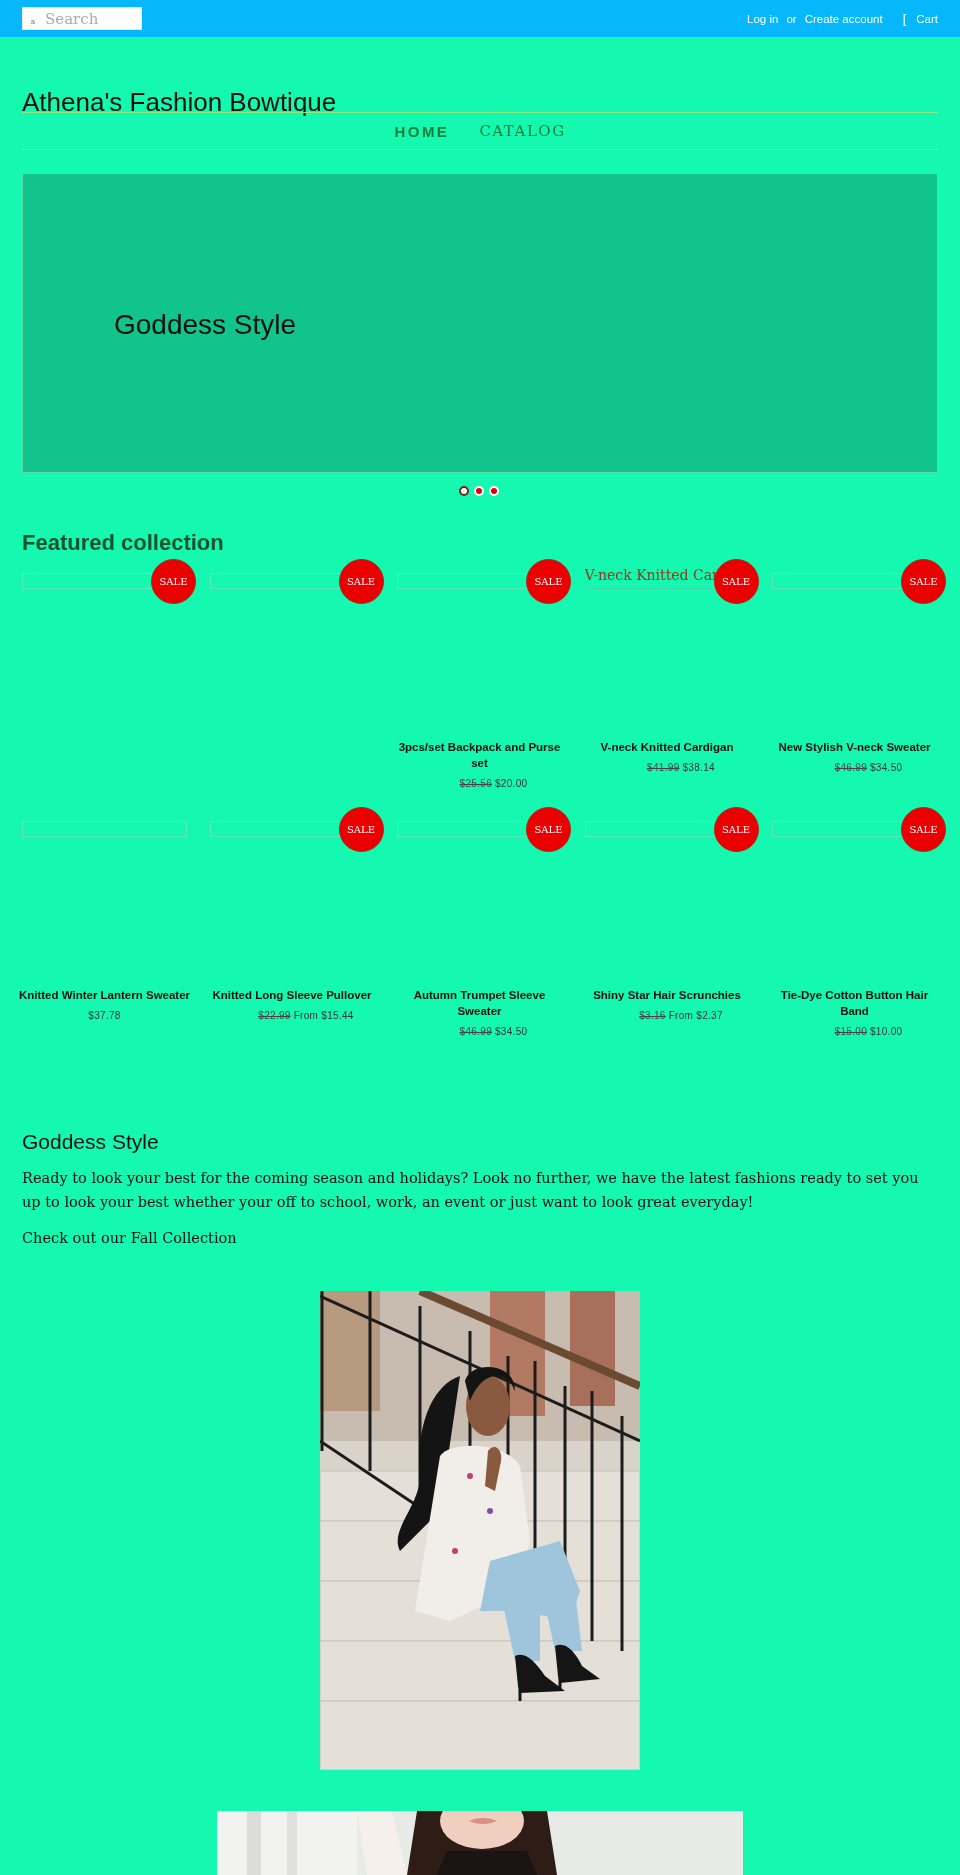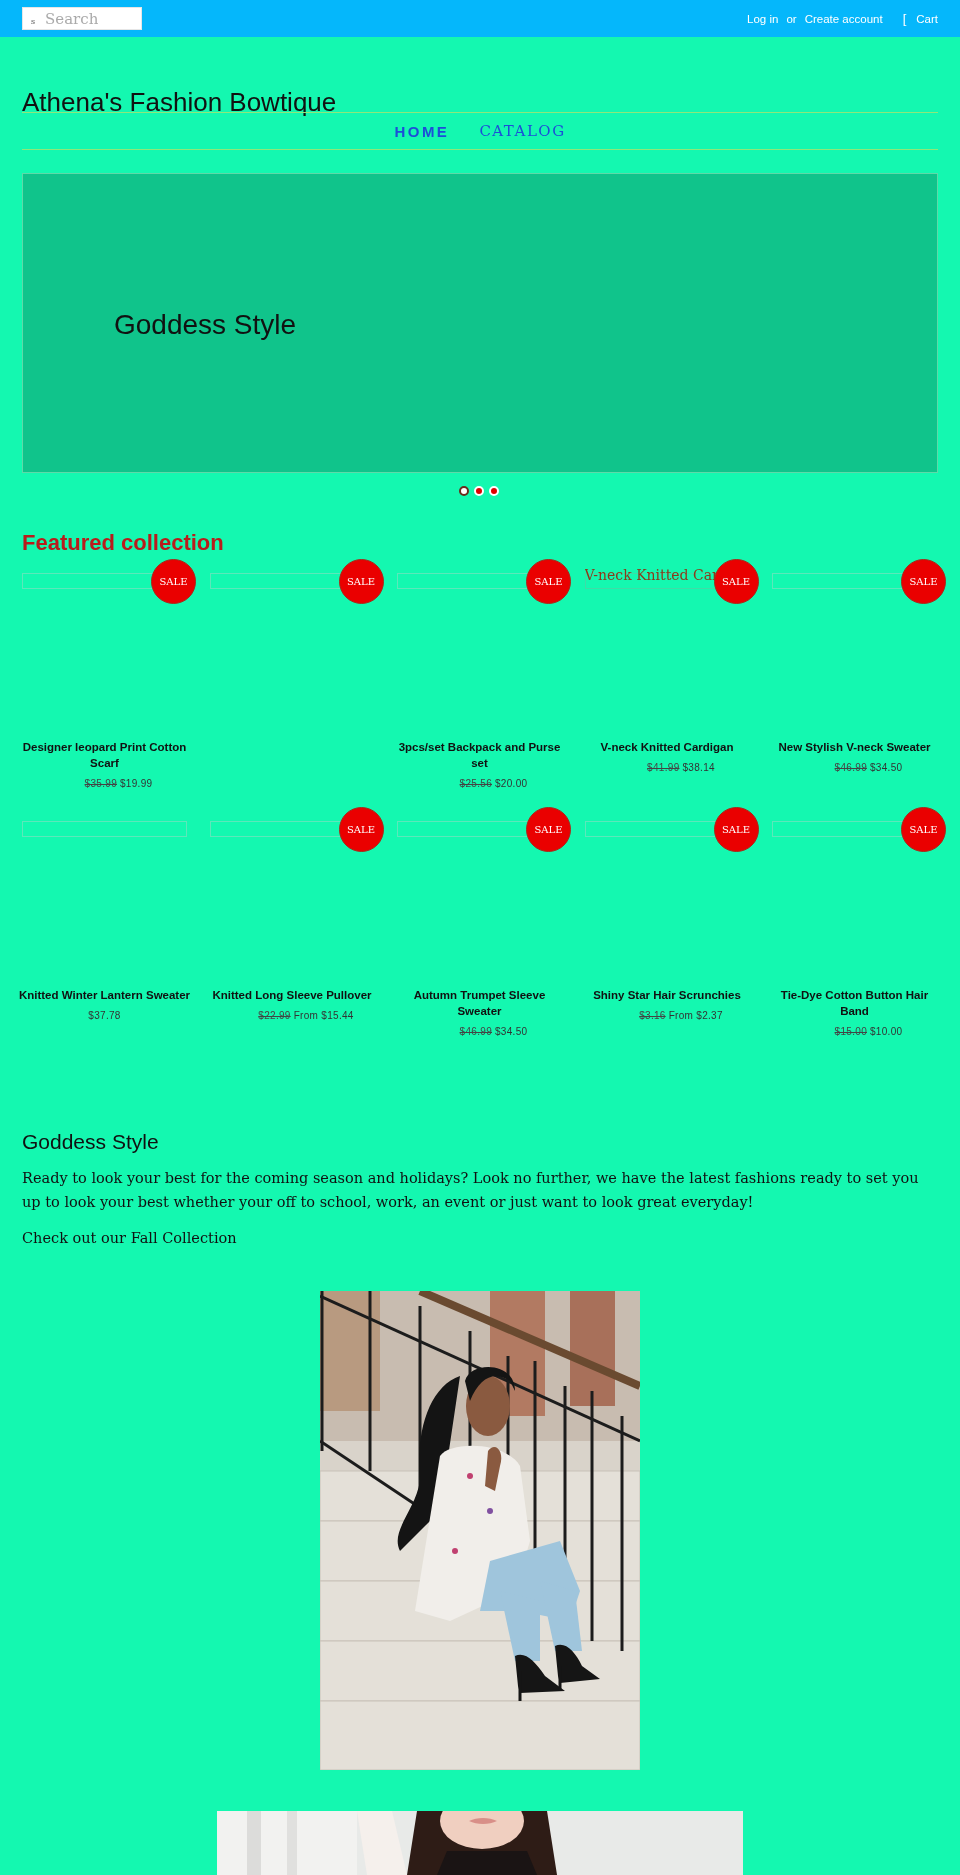--- a/index.html
+++ b/index.html
@@ -12,31 +12,31 @@
   .search input { position: absolute; left: 22px; top: 2px; width: 94px; height: 17px; border: 0; outline: 0; background: transparent; font-family: "DejaVu Serif", serif; font-size: 15px; color: #333; }
   .search input::placeholder { color: #aaa; }
   .top-links { position: absolute; right: 22px; top: 11px; font-size: 11.5px; color: #fff; display: flex; align-items: center; white-space: nowrap; }
   .top-links a { color: #fff; text-decoration: none; }
   .top-links .or { margin: 0 8px; }
   .top-links .bracket { margin-left: 20px; margin-right: 10px; font-size: 13px; font-weight: 300; }
 
   .site-title { position: absolute; left: 22px; top: 60px; font-size: 26px; color: #111; font-weight: normal; margin-top: 27px; }
 
   .nav { position: absolute; left: 22px; top: 112px; width: 916px; height: 38px; border-top: 1px solid #8ee87a; border-bottom: 1px solid #8ee87a; display: flex; justify-content: center; align-items: center; }
-  .nav a { text-decoration: none; color: #1d4ed8; }
+  .nav a { text-decoration: none; color: #15803d; }
   .nav .home { font-size: 15px; font-weight: bold; letter-spacing: 2.5px; margin-right: 30px; }
   .nav .catalog { font-family: "DejaVu Serif", serif; font-size: 15px; letter-spacing: 1.5px; }
 
   .slideshow { position: absolute; left: 22px; top: 173px; width: 916px; height: 300px; background: #10c48b; border: 1px solid #5fd9a8; }
   .slide-title { position: absolute; left: 91px; top: 135px; font-size: 28px; color: #111; }
   .dots { position: absolute; left: 459px; top: 486px; display: flex; gap: 5px; }
   .dot { width: 10px; height: 10px; border-radius: 50%; background: #e00000; border: 2px solid #fff; }
   .dot.active { background: #fff; border-color: #6b2b1a; }
 
-  .section-title { position: absolute; left: 22px; top: 530px; font-size: 22px; color: #b91c1c; }
+  .section-title { position: absolute; left: 22px; top: 530px; font-size: 22px; color: #14532d; }
 
   .grid { position: absolute; left: 22px; width: 940px; display: flex; }
   .card { position: relative; width: 165px; margin-right: 22.5px; height: 240px; }
   .card .img { position: absolute; left: 0; top: 14px; width: 165px; height: 16px; border: 1px solid #5ce8ba; }
   .card .img-alt { position: absolute; left: 0; top: 8px; font-family: "DejaVu Serif", serif; font-size: 14px; color: #8a3a1a; white-space: nowrap; overflow: hidden; width: 165px; }
   .sale { position: absolute; left: 129px; top: 0; width: 45px; height: 45px; border-radius: 50%; background: #ea0000; border: 1px solid #a82a1a; color: #fff; font-family: "DejaVu Serif", serif; font-size: 10px; font-weight: normal; display: flex; align-items: center; justify-content: center; }
   .card .title { position: absolute; left: -6px; width: 177px; top: 180px; text-align: center; font-size: 11.5px; font-weight: bold; line-height: 16px; color: #111; }
   .card .price { text-align: center; font-size: 10px; color: #333; margin-top: 5px; font-weight: normal; letter-spacing: 0.3px; }
   .card .price s { color: #444; margin-right: 3px; padding-left: 28px; }
 
@@ -80,24 +80,20 @@
   <span class="dot"></span>
   <span class="dot"></span>
 </div>
 
 <h2 class="section-title">Featured collection</h2>
 
 <div class="grid" style="top:559px;">
   <div class="card">
     <div class="img"></div>
     <div class="sale">SALE</div>
-    <div class="title">
-      <div>Designer leopard Print Cotton Scarf</div>
-      <div class="price"><s>$35.99</s><span>$19.99</span></div>
-    </div>
   </div>
   <div class="card">
     <div class="img"></div>
     <div class="sale">SALE</div>
   </div>
   <div class="card">
     <div class="img"></div>
     <div class="sale">SALE</div>
     <div class="title">
       <div>3pcs/set Backpack and Purse set</div>

